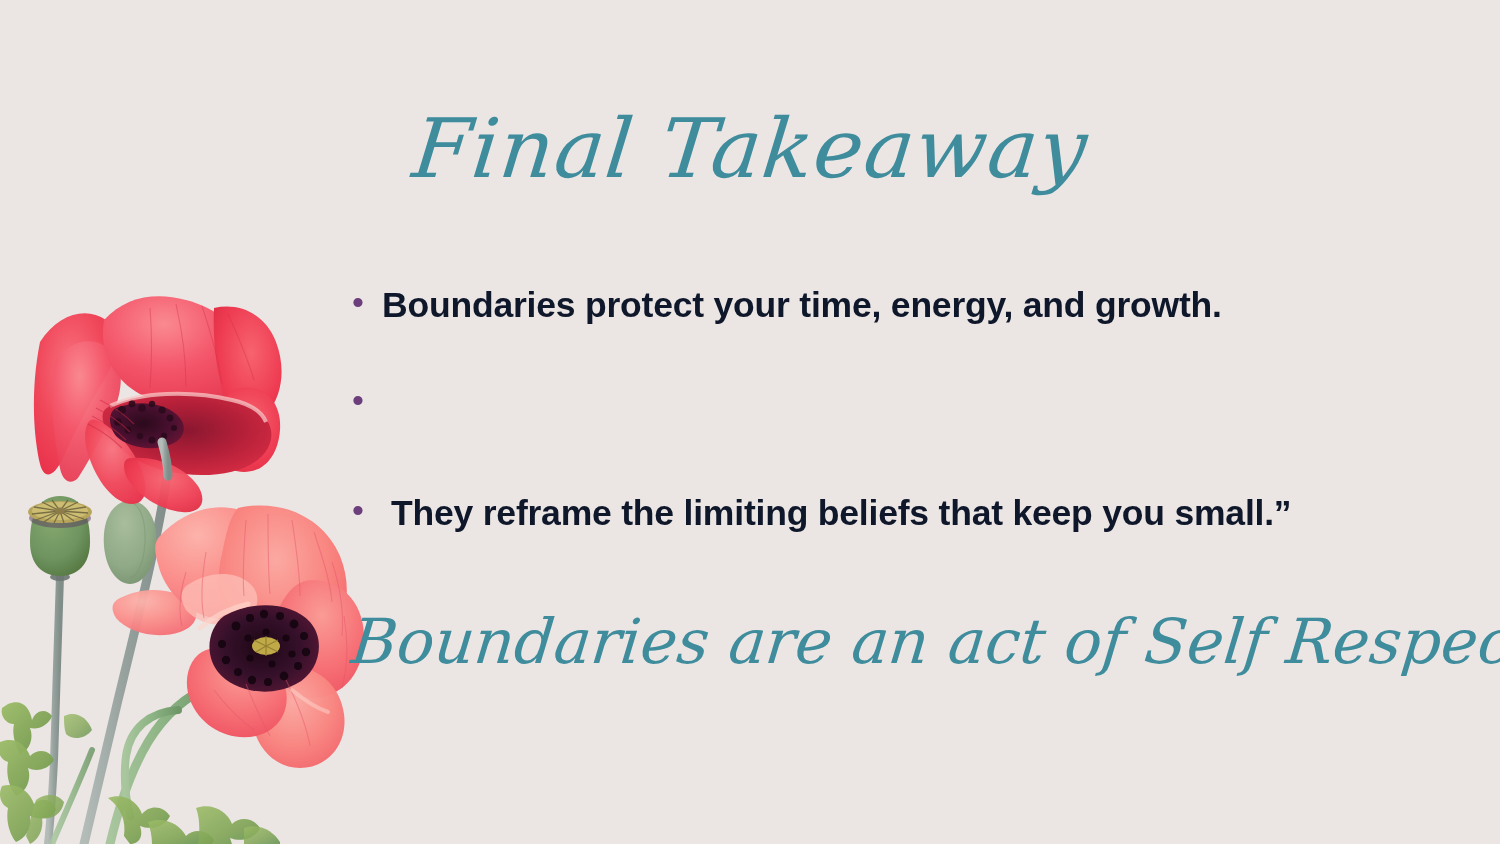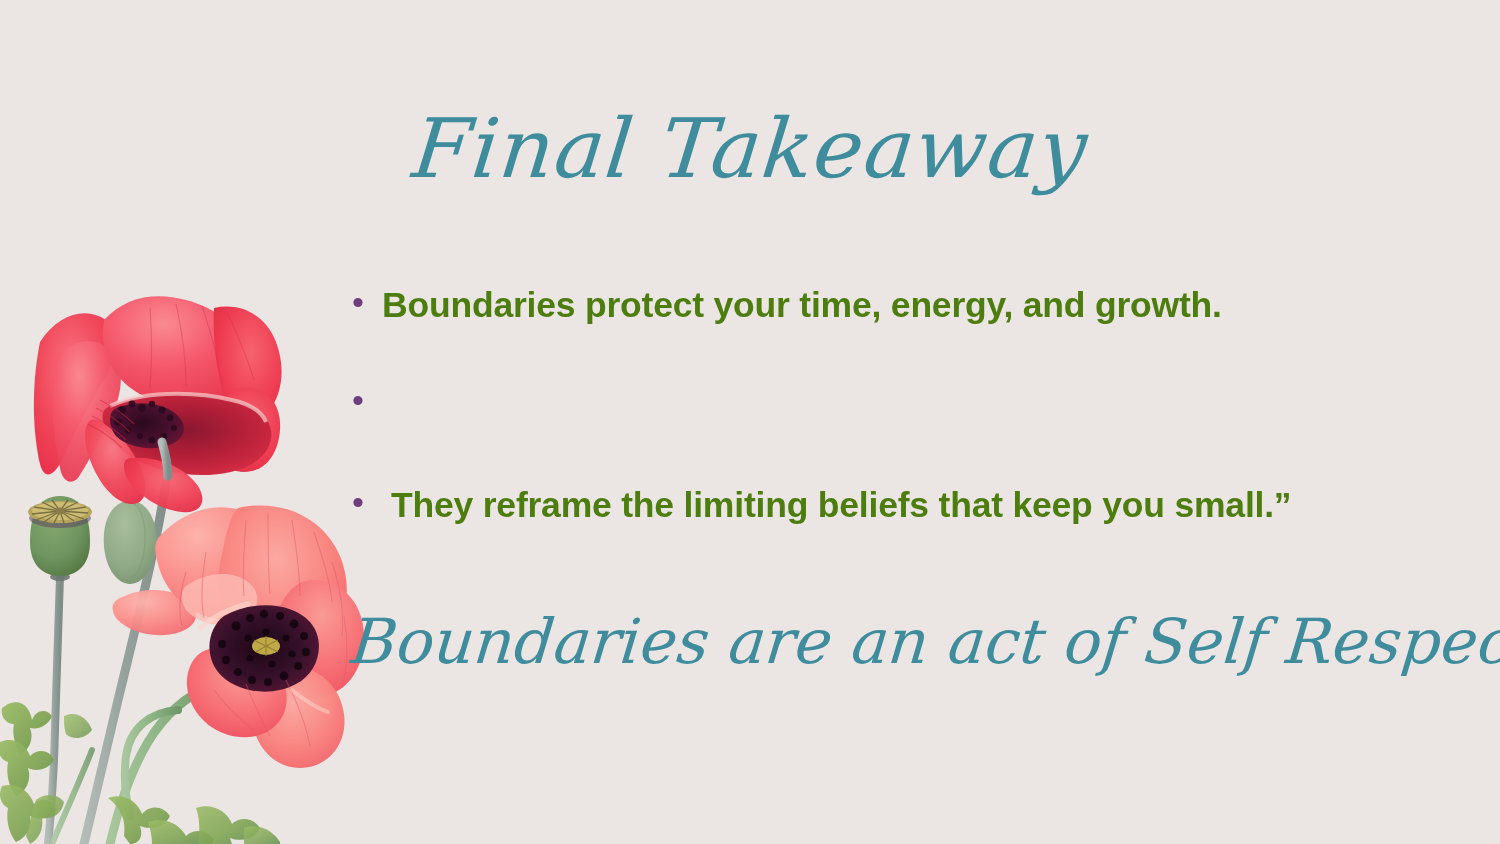--- a/index.html
+++ b/index.html
@@ -69,29 +69,30 @@
     flex: 0 0 auto;
     width: 30px;
     color: #6c3f7c;
     font-size: 34px;
     line-height: 1;
     text-align: left;
     transform: translateY(-3px);
   }
   .bullet-text {
     flex: 0 0 auto;
-    color: #4d7c0f;
+    color: #0f172a;
     font-family: "Liberation Sans", sans-serif;
     font-weight: bold;
     font-size: 35.5px;
     line-height: 1.1;
     letter-spacing: -0.2px;
   }
   .bullet-row.indent .bullet-text {
     padding-left: 9px;
+    margin-top: 8px;
   }
 
   
   #tagline {
     position: absolute;
     left: 352px;
     top: 608px;
     width: 1050px;
     font-family: "DejaVu Serif", serif;
     font-style: italic;

